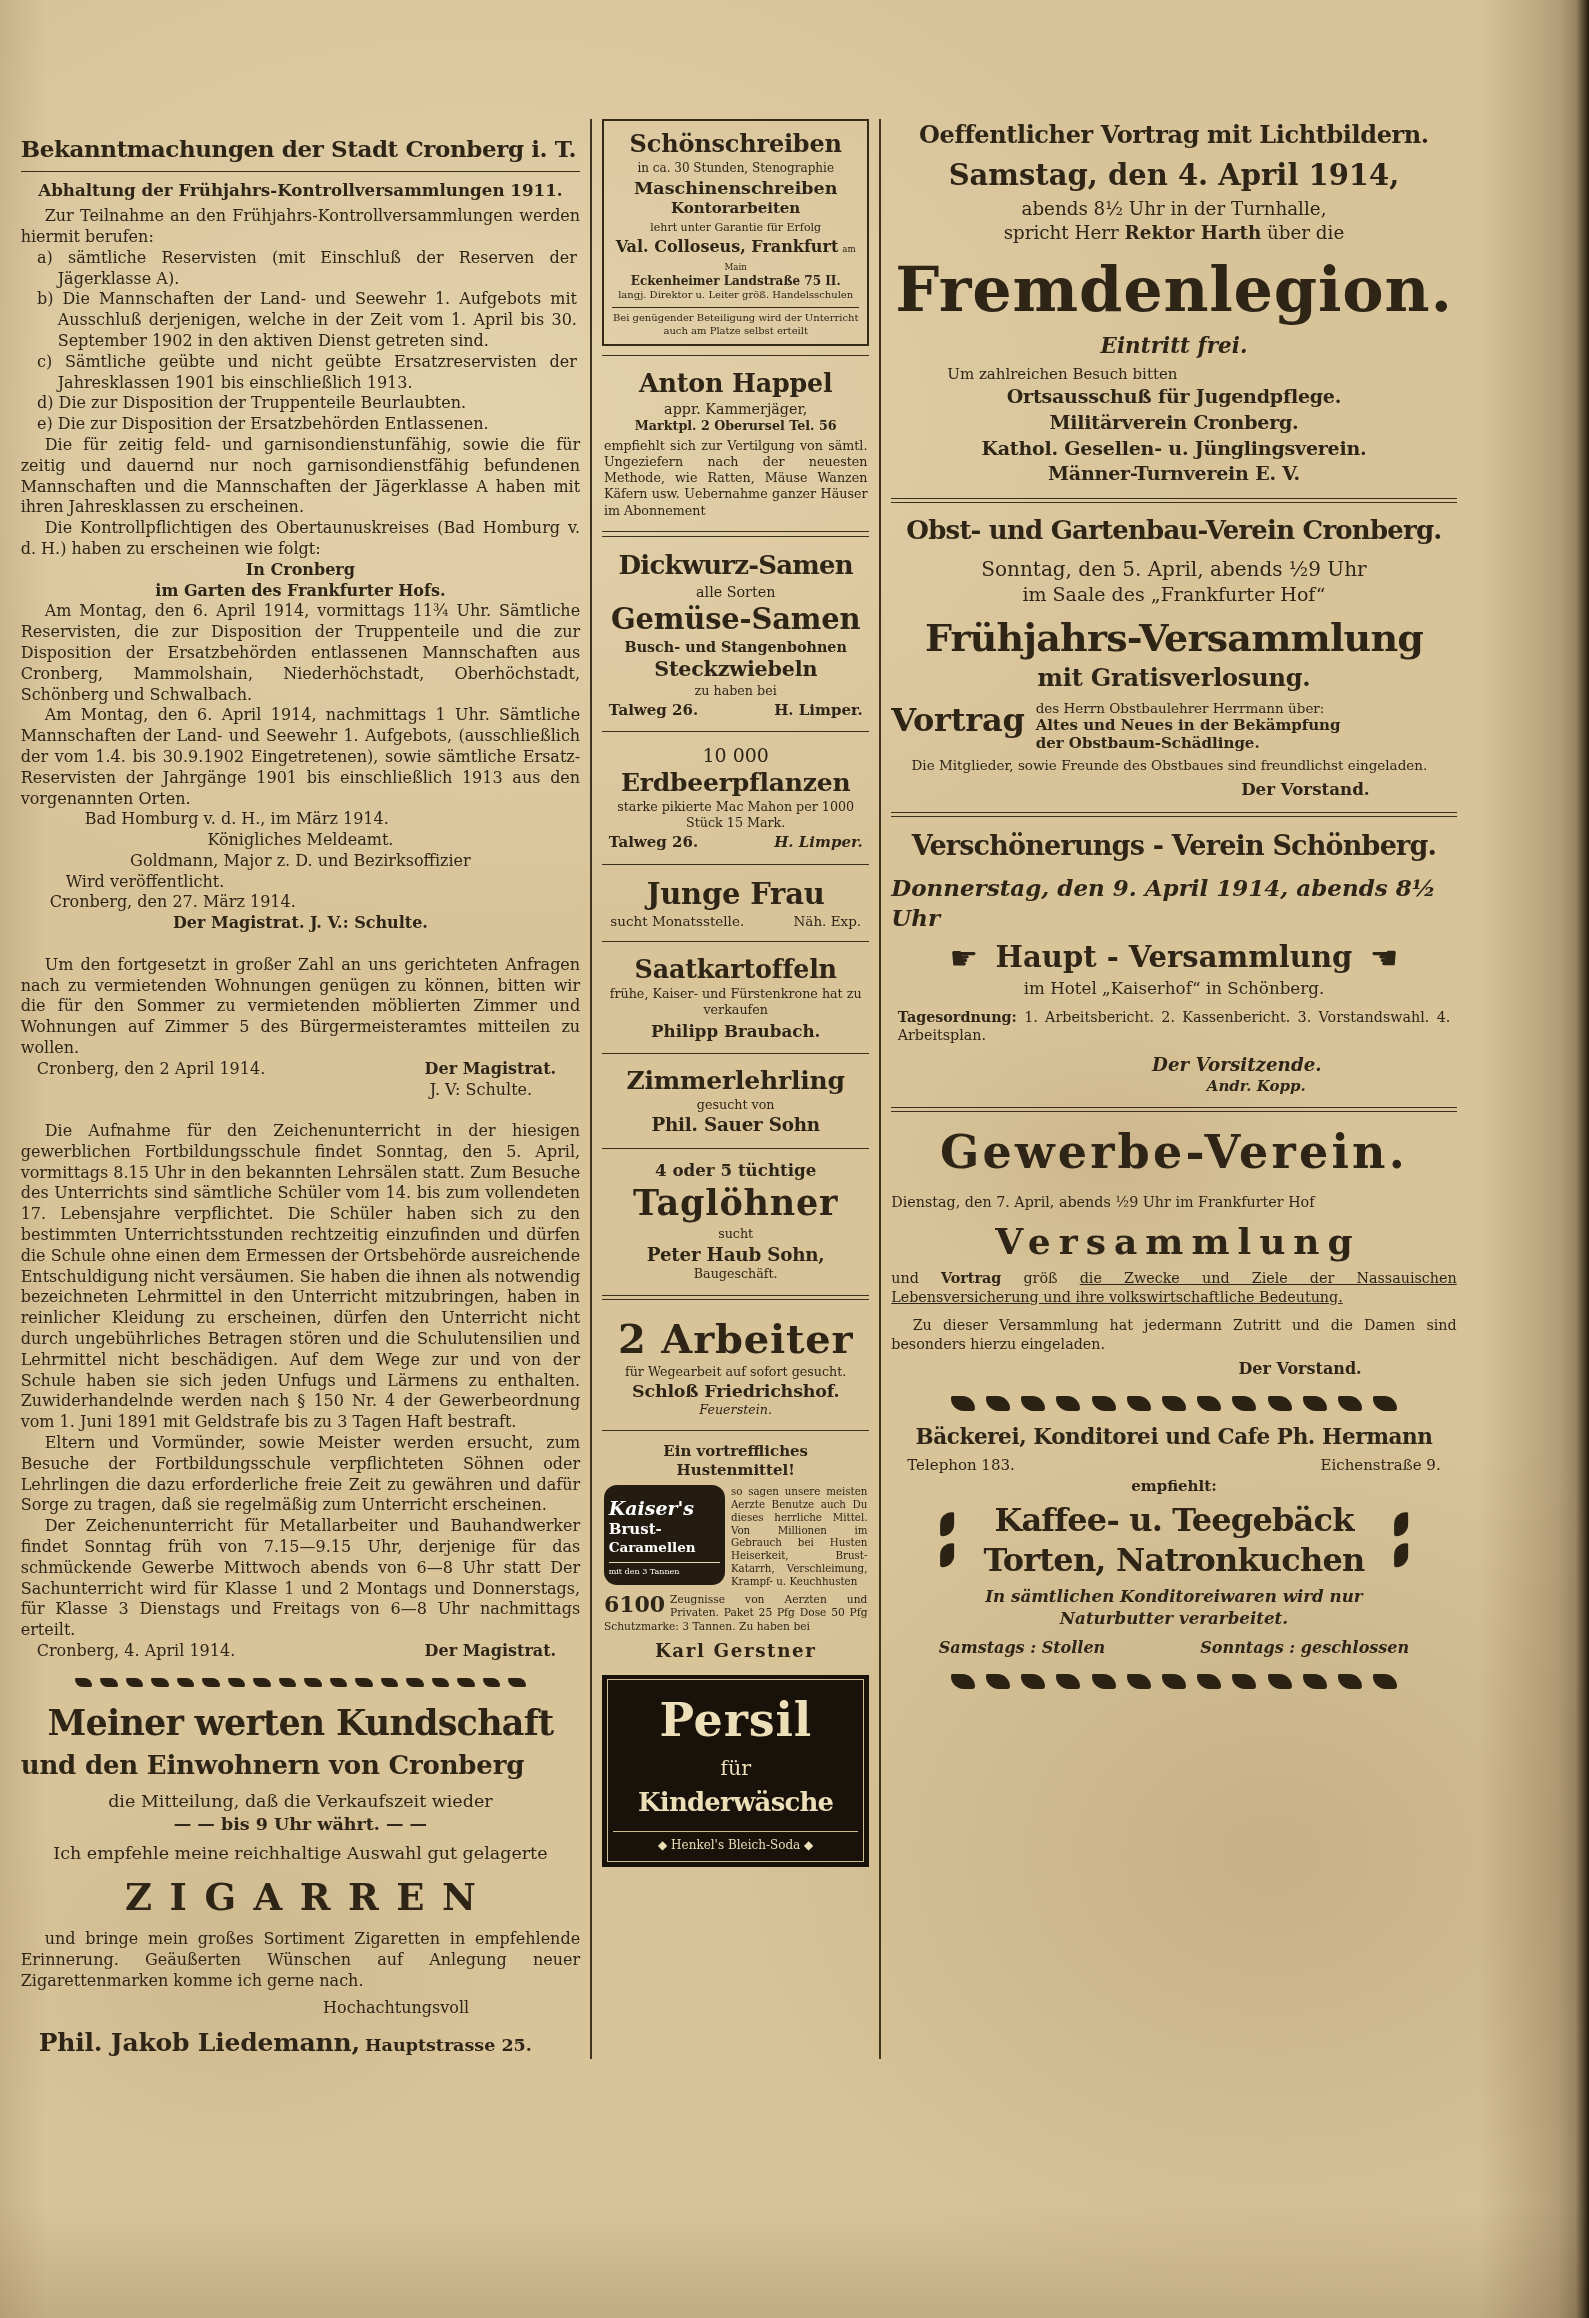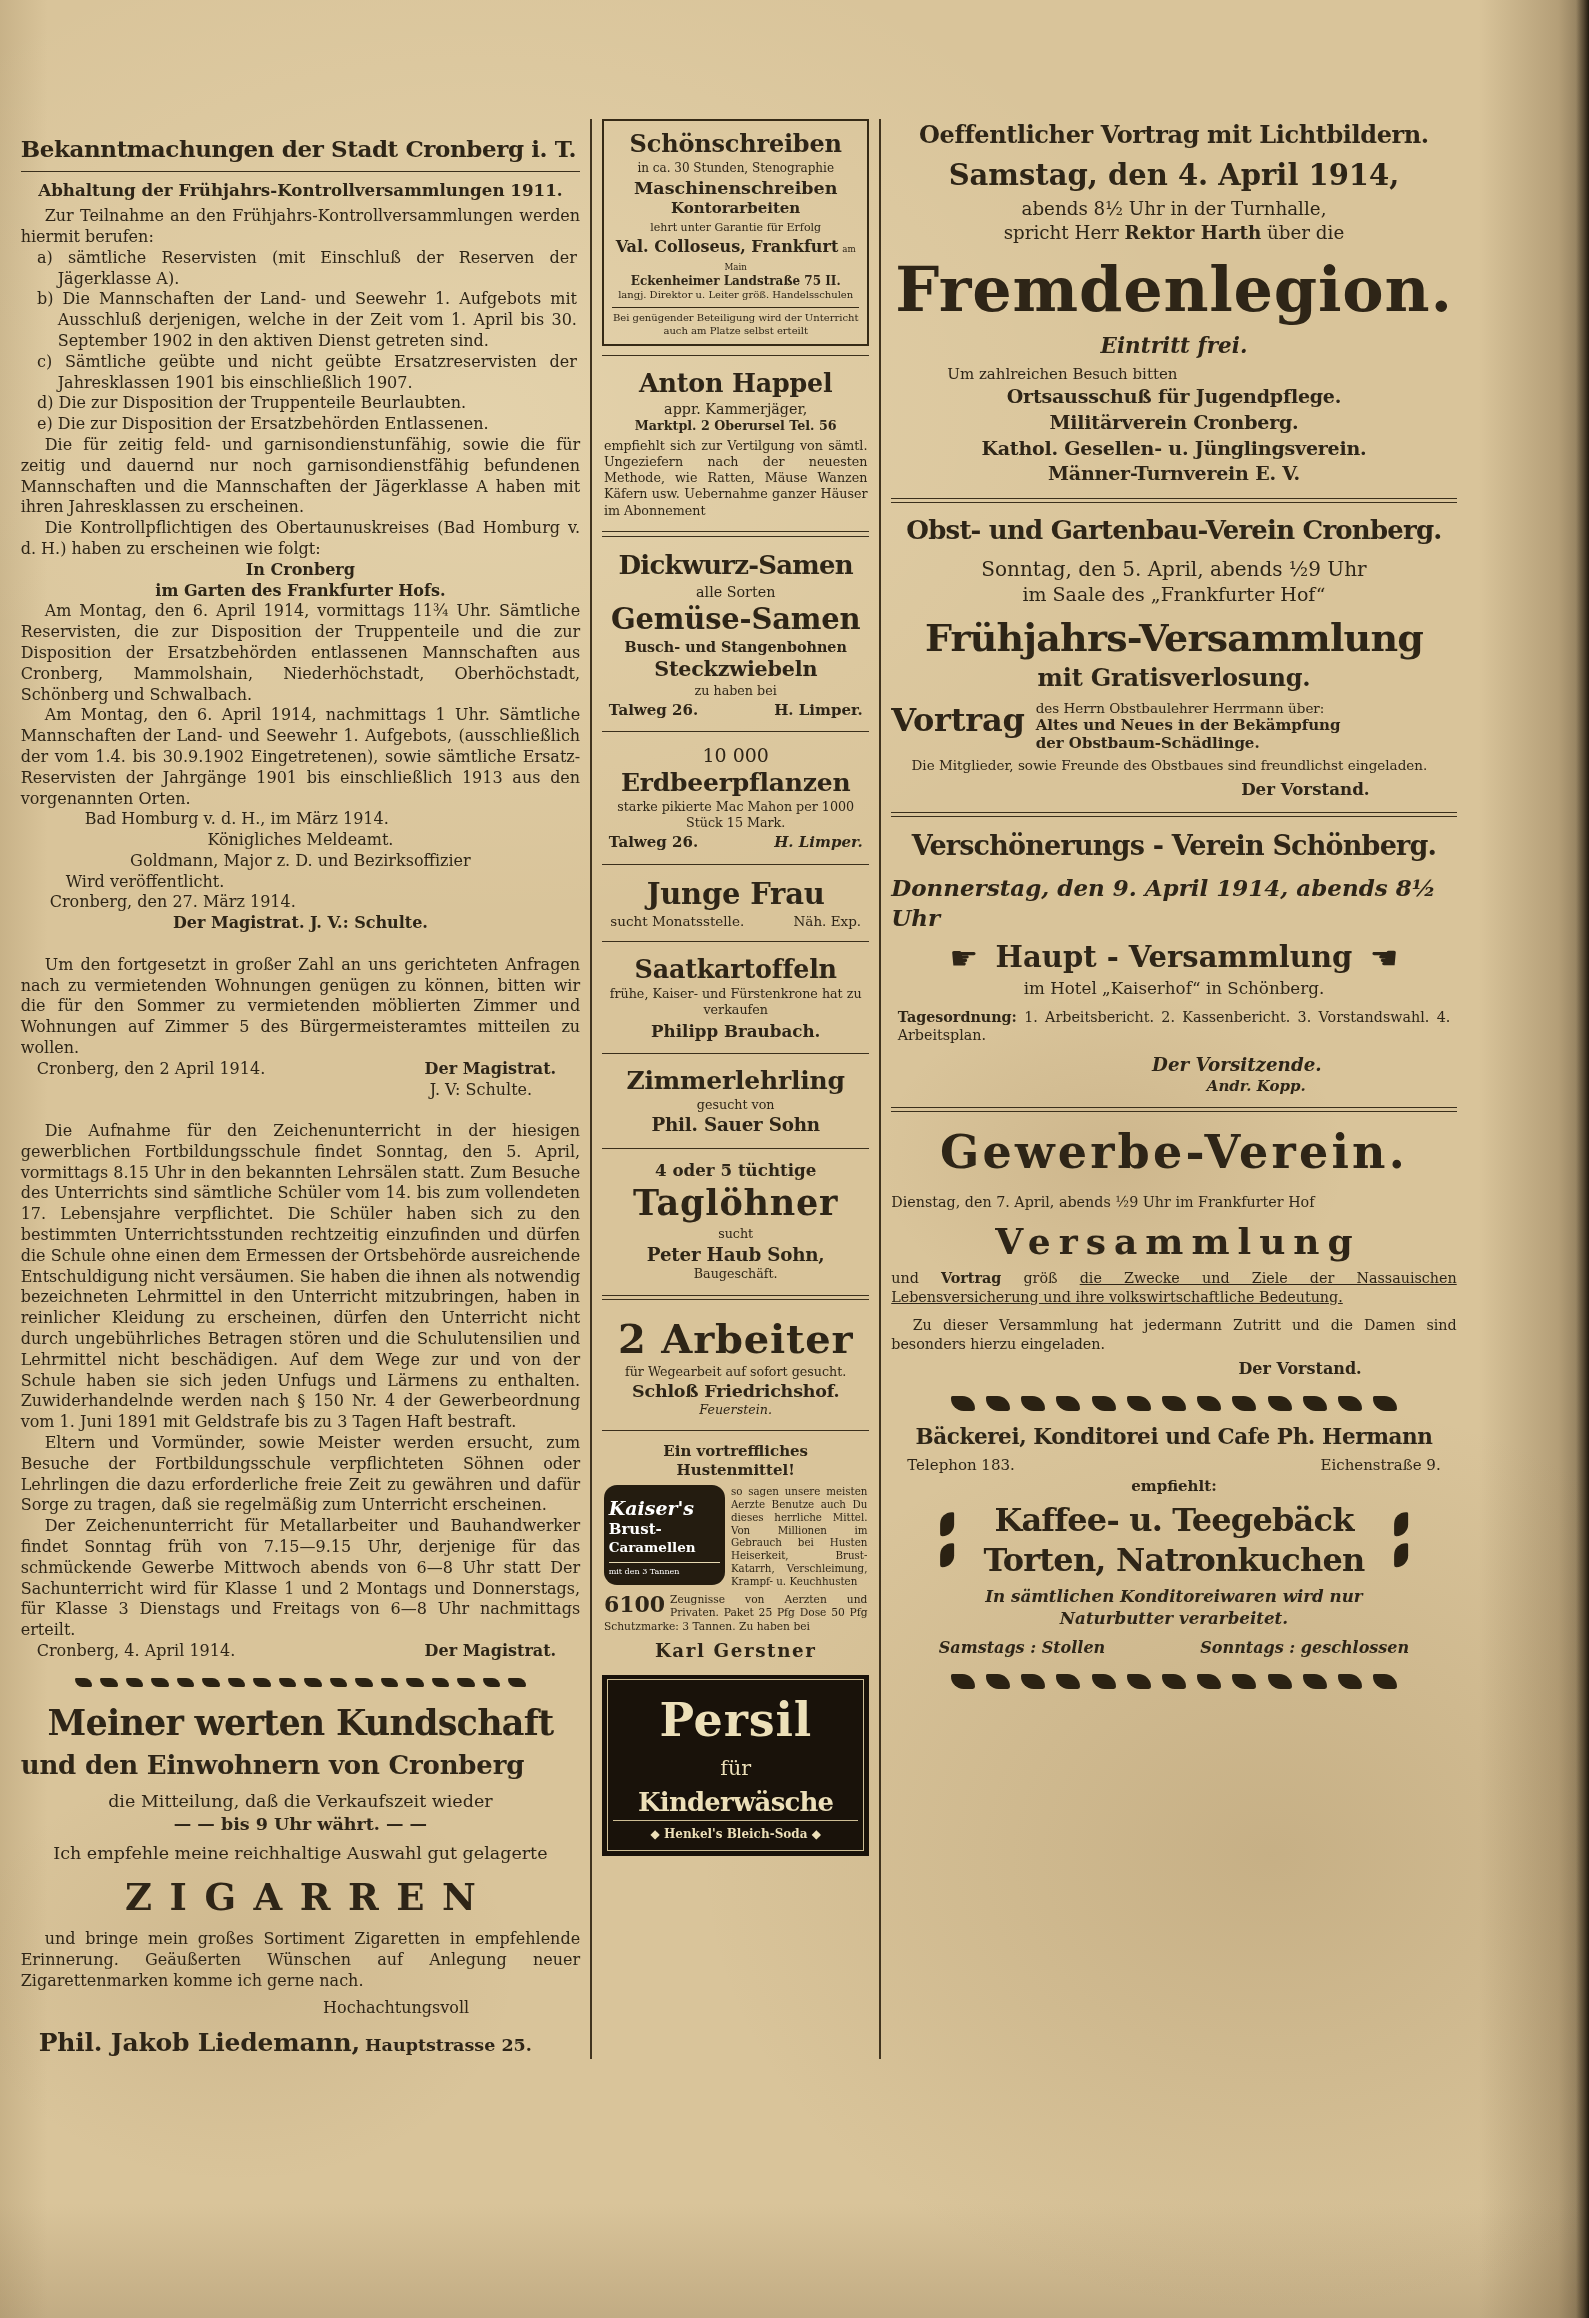--- a/index.html
+++ b/index.html
@@ -99,21 +99,21 @@
   .hb4{font-size:8px;}
   .hu-side{font-size:10.3px;text-align:justify;line-height:1.25;}
   .hu-body{font-size:10.7px;text-align:justify;margin-top:4.8px;}
   .hu-count{font-size:22px;font-weight:bold;float:left;margin-right:4.8px;line-height:1;}
   .hu-name{font-size:18.3px;font-weight:bold;text-align:center;letter-spacing:1.6px;margin-top:4.8px;}
   .persil{margin-top:11px;background:#19120a;padding:4.8px;}
   .persil-inner{border:1.6px solid #cdbd94;padding:11px 4.8px 8px;text-align:center;color:#ecdfb8;}
   .p-title{font-size:46px;font-weight:bold;letter-spacing:0.8px;}
   .p-mid{font-size:20.7px;margin:4.8px 0;}
   .p-sub{font-size:26px;font-weight:bold;letter-spacing:-0.8px;}
-  .p-foot{font-size:12px;font-weight:bold;border-top:0.8px solid #cdbd94;padding-top:6.4px;}
+  .p-foot{font-size:12px;font-weight:normal;border-top:0.8px solid #cdbd94;margin-top:11px;padding-top:6.4px;}
   
   .col-right{font-size:16px;line-height:1.3;}
   .rv-header{font-size:24px;font-weight:bold;text-align:center;letter-spacing:-0.4px;}
   .rv-date{font-size:29px;font-weight:bold;text-align:center;margin-top:6.4px;}
   .rv-time{font-size:18.3px;text-align:center;margin-top:3.2px;}
   .rv-speaker{font-size:18.3px;text-align:center;}
   .rv-title{font-size:62px;font-weight:bold;text-align:center;letter-spacing:0.8px;margin:4.8px 0 1.6px;}
   .rv-free{font-size:21.5px;font-weight:bold;font-style:italic;text-align:center;}
   .rv-invite{font-size:15px;padding-left:56px;margin-top:4.8px;}
   .rv-org{font-size:19px;font-weight:bold;text-align:center;line-height:1.35;}
@@ -161,21 +161,21 @@
   <div class="content">
 
     <div class="col-left">
       <h1 class="masthead fr">Bekanntmachungen der Stadt Cronberg i. T.</h1>
 
       <section>
         <p class="art-title b c">Abhaltung der Frühjahrs-Kontrollversammlungen 1911.</p>
         <p class="j">Zur Teilnahme an den Frühjahrs-Kontrollversammlungen werden hiermit berufen:</p>
         <p class="hang">a) sämtliche Reservisten (mit Einschluß der Reserven der Jägerklasse A).</p>
         <p class="hang">b) Die Mannschaften der Land- und Seewehr 1. Aufgebots mit Ausschluß derjenigen, welche in der Zeit vom 1. April bis 30. September 1902 in den aktiven Dienst getreten sind.</p>
-        <p class="hang">c) Sämtliche geübte und nicht geübte Ersatzreservisten der Jahresklassen 1901 bis einschließlich 1907.</p>
+        <p class="hang">c) Sämtliche geübte und nicht geübte Ersatzreservisten der Jahresklassen 1901 bis einschließlich 1913.</p>
         <p class="hang">d) Die zur Disposition der Truppenteile Beurlaubten.</p>
         <p class="hang">e) Die zur Disposition der Ersatzbehörden Entlassenen.</p>
         <p class="j">Die für zeitig feld- und garnisondienstunfähig, sowie die für zeitig und dauernd nur noch garnisondienstfähig befundenen Mannschaften und die Mannschaften der Jägerklasse A haben mit ihren Jahresklassen zu erscheinen.</p>
         <p class="j">Die Kontrollpflichtigen des Obertaunuskreises (Bad Homburg v. d. H.) haben zu erscheinen wie folgt:</p>
         <p class="c b">In Cronberg</p>
         <p class="c b">im Garten des Frankfurter Hofs.</p>
         <p class="j">Am Montag, den 6. April 1914, vormittags 11¾ Uhr. Sämtliche Reservisten, die zur Disposition der Truppenteile und die zur Disposition der Ersatzbehörden entlassenen Mannschaften aus Cronberg, Mammolshain, Niederhöchstadt, Oberhöchstadt, Schönberg und Schwalbach.</p>
         <p class="j">Am Montag, den 6. April 1914, nachmittags 1 Uhr. Sämtliche Mannschaften der Land- und Seewehr 1. Aufgebots, (ausschließlich der vom 1.4. bis 30.9.1902 Eingetretenen), sowie sämtliche Ersatz-Reservisten der Jahrgänge 1901 bis einschließlich 1913 aus den vorgenannten Orten.</p>
         <p class="sig-ind">Bad Homburg v. d. H., im März 1914.</p>
         <p class="c">Königliches Meldeamt.</p>

